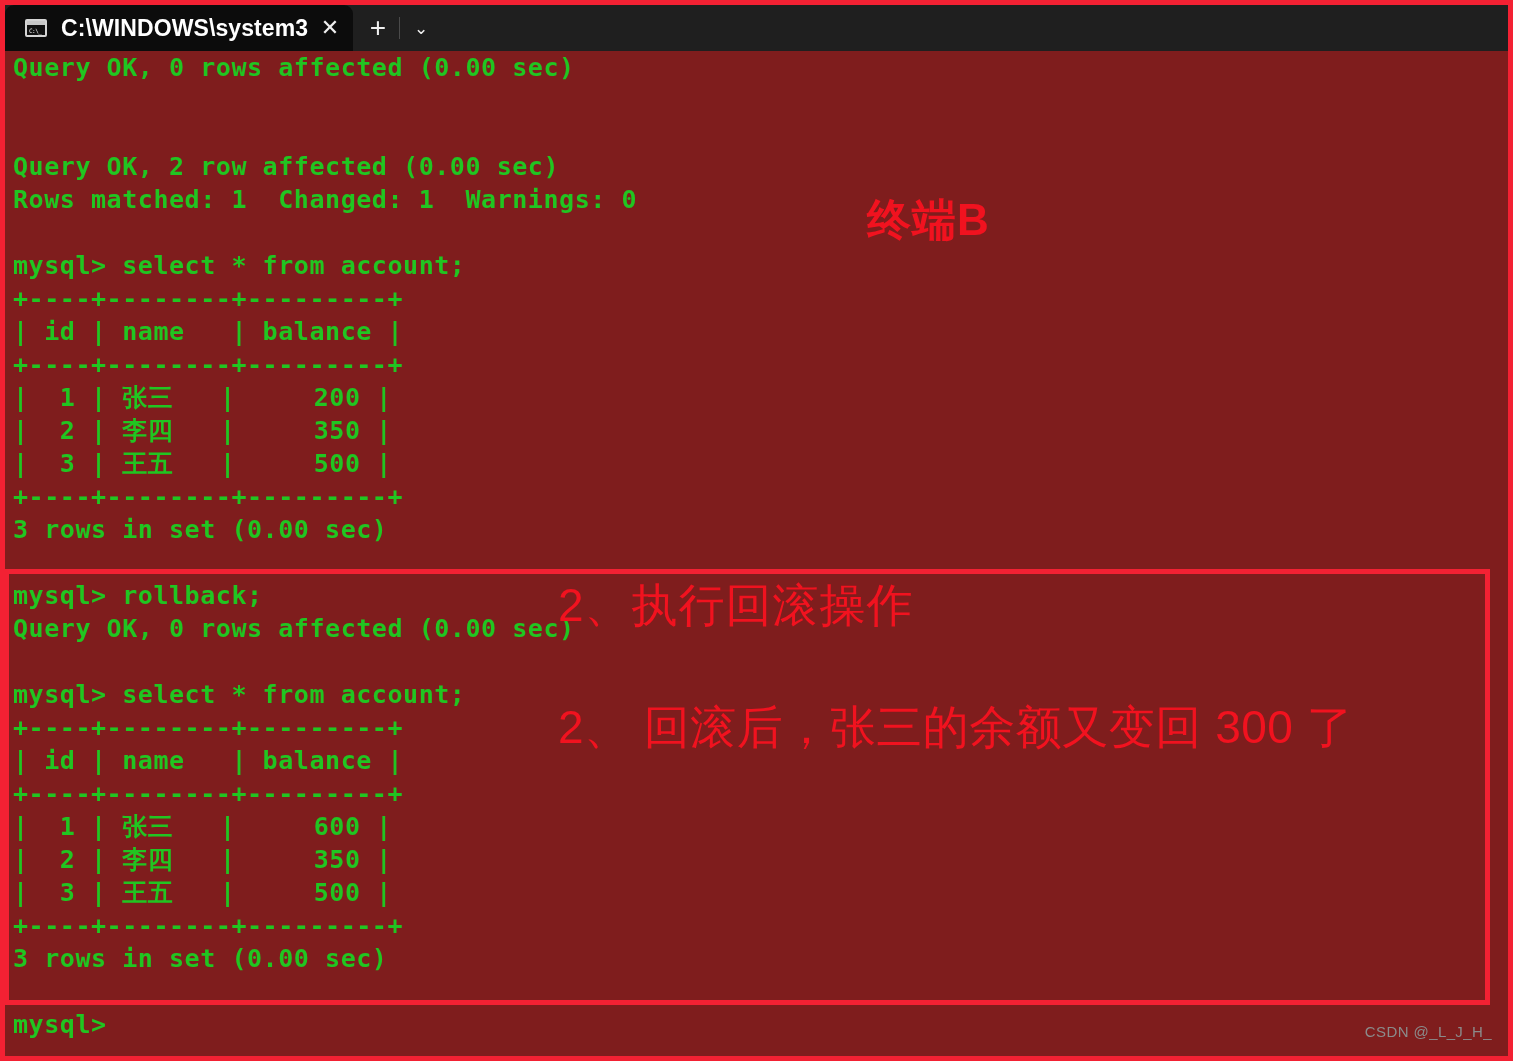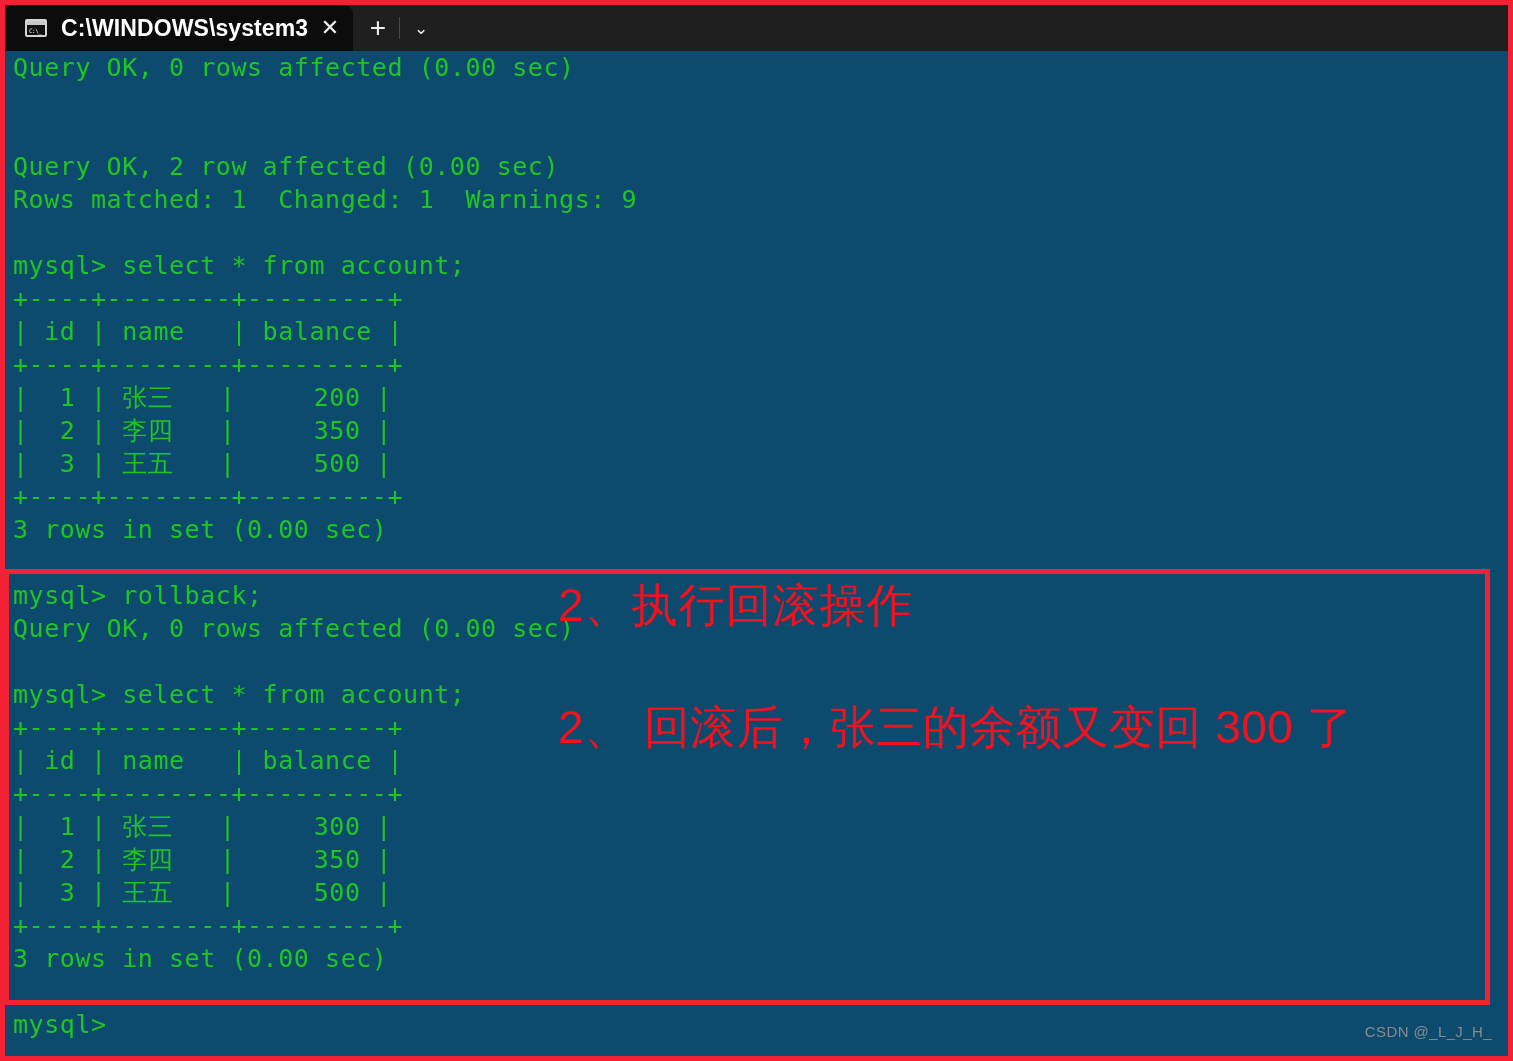--- a/index.html
+++ b/index.html
@@ -116,22 +116,23 @@
     background: #4a4a4a;
   }
 
   
   #terminal {
     position: absolute;
     left: 0;
     top: 46px;
     width: 1503px;
     height: 1005px;
-    background: #0c4a6e;
-    overflow: hidden;
+    background: #7f1d1d;
+    overflow: hidden;
+    font-weight: bold;
   }
   .term-line {
     position: absolute;
     left: 8px;
     color: #21c521;
     font-family: "DejaVu Sans Mono", monospace;
     font-size: 25px;
     line-height: 33px;
     white-space: pre;
     letter-spacing: 0.55px;
@@ -208,48 +209,49 @@
       <span class="tab-newbtn">+</span>
       <span class="tab-sep"></span>
       <span class="tab-dropdown">⌄</span>
     </div>
   </div>
 
   <div id="terminal">
     <div class="term-line" style="top:0px">Query OK, 0 rows affected (0.00 sec)</div>
     <div class="term-line" style="top:33px"></div>
     <div class="term-line" style="top:99px">Query OK, 2 row affected (0.00 sec)</div>
-    <div class="term-line" style="top:132px">Rows matched: 1  Changed: 1  Warnings: 9</div>
+    <div class="term-line" style="top:132px">Rows matched: 1  Changed: 1  Warnings: 0</div>
     <div class="term-line" style="top:165px"></div>
     <div class="term-line" style="top:198px">mysql&gt; select * from account;</div>
     <div class="term-line" style="top:231px">+----+--------+---------+</div>
     <div class="term-line" style="top:264px">| id | name   | balance |</div>
     <div class="term-line" style="top:297px">+----+--------+---------+</div>
     <div class="term-line" style="top:330px">|  1 | 张三   |     200 |</div>
     <div class="term-line" style="top:363px">|  2 | 李四   |     350 |</div>
     <div class="term-line" style="top:396px">|  3 | 王五   |     500 |</div>
     <div class="term-line" style="top:429px">+----+--------+---------+</div>
     <div class="term-line" style="top:462px">3 rows in set (0.00 sec)</div>
     <div class="term-line" style="top:495px"></div>
     <div class="term-line" style="top:528px">mysql&gt; rollback;</div>
     <div class="term-line" style="top:561px">Query OK, 0 rows affected (0.00 sec)</div>
     <div class="term-line" style="top:594px"></div>
     <div class="term-line" style="top:627px">mysql&gt; select * from account;</div>
     <div class="term-line" style="top:660px">+----+--------+---------+</div>
     <div class="term-line" style="top:693px">| id | name   | balance |</div>
     <div class="term-line" style="top:726px">+----+--------+---------+</div>
-    <div class="term-line" style="top:759px">|  1 | 张三   |     300 |</div>
+    <div class="term-line" style="top:759px">|  1 | 张三   |     600 |</div>
     <div class="term-line" style="top:792px">|  2 | 李四   |     350 |</div>
     <div class="term-line" style="top:825px">|  3 | 王五   |     500 |</div>
     <div class="term-line" style="top:858px">+----+--------+---------+</div>
     <div class="term-line" style="top:891px">3 rows in set (0.00 sec)</div>
     <div class="term-line" style="top:924px"></div>
     <div class="term-line" style="top:957px">mysql&gt;</div>
 
     <div id="annot-box"></div>
   </div>
 
+  <div class="annot" id="annot-terminal-b">终端B</div>
   <div class="annot" id="annot-step1">2、执行回滚操作</div>
   <div class="annot" id="annot-step2">2、 回滚后，张三的余额又变回 300 了</div>
 
   <div id="watermark">CSDN @_L_J_H_</div>
 
 </div>
 
 </body></html>

